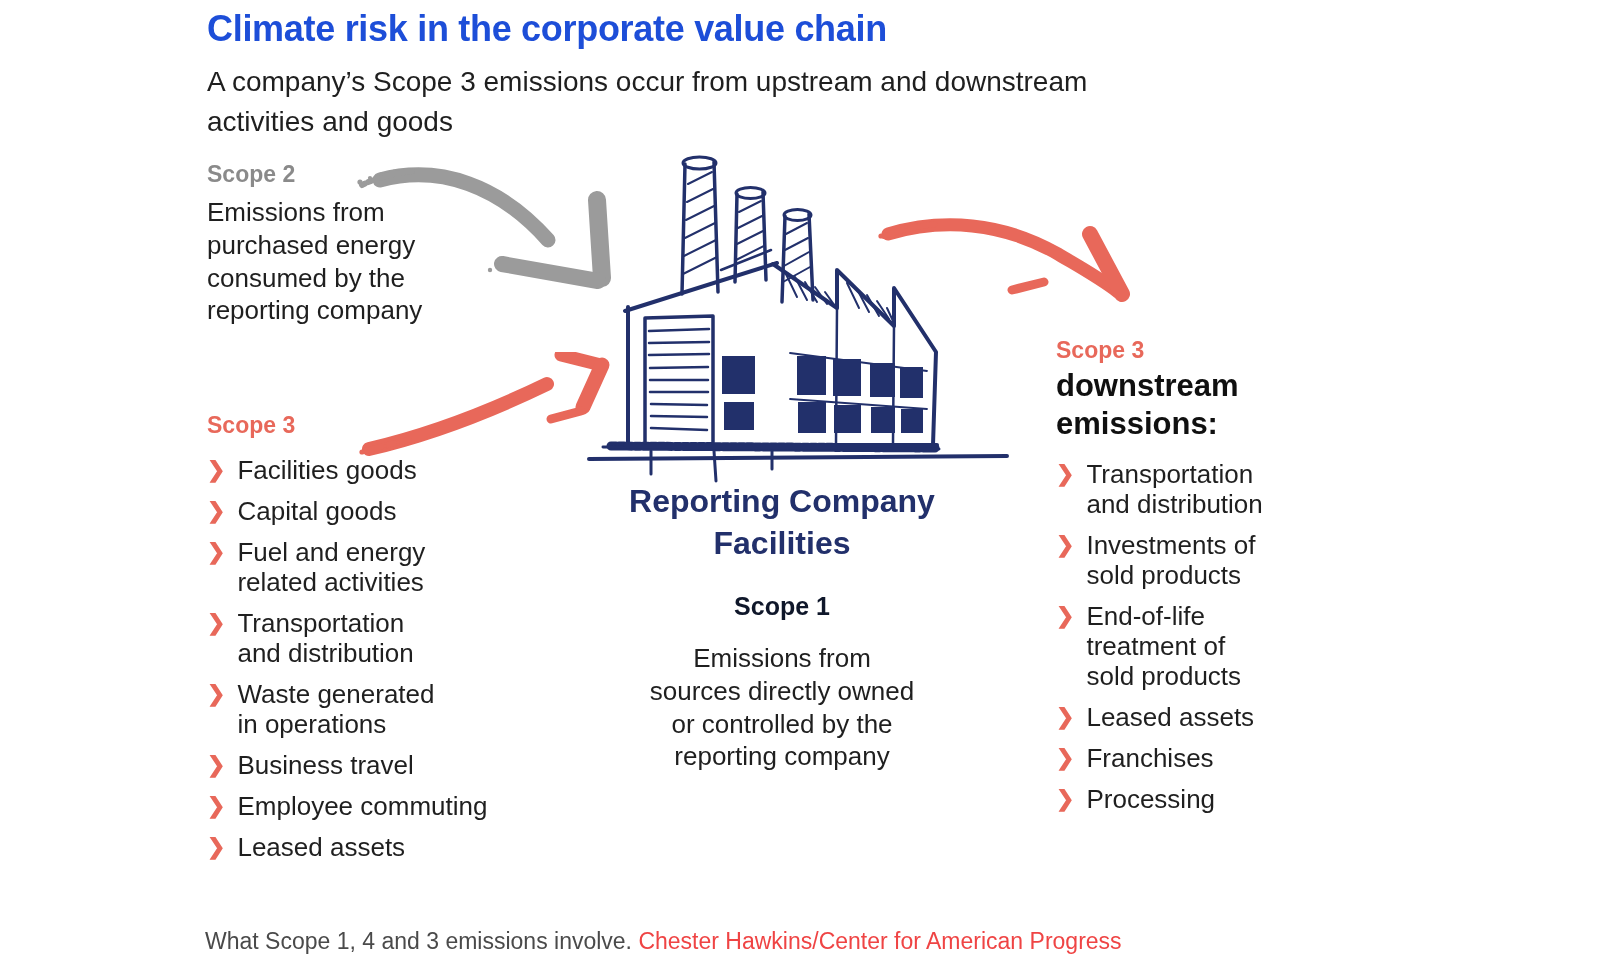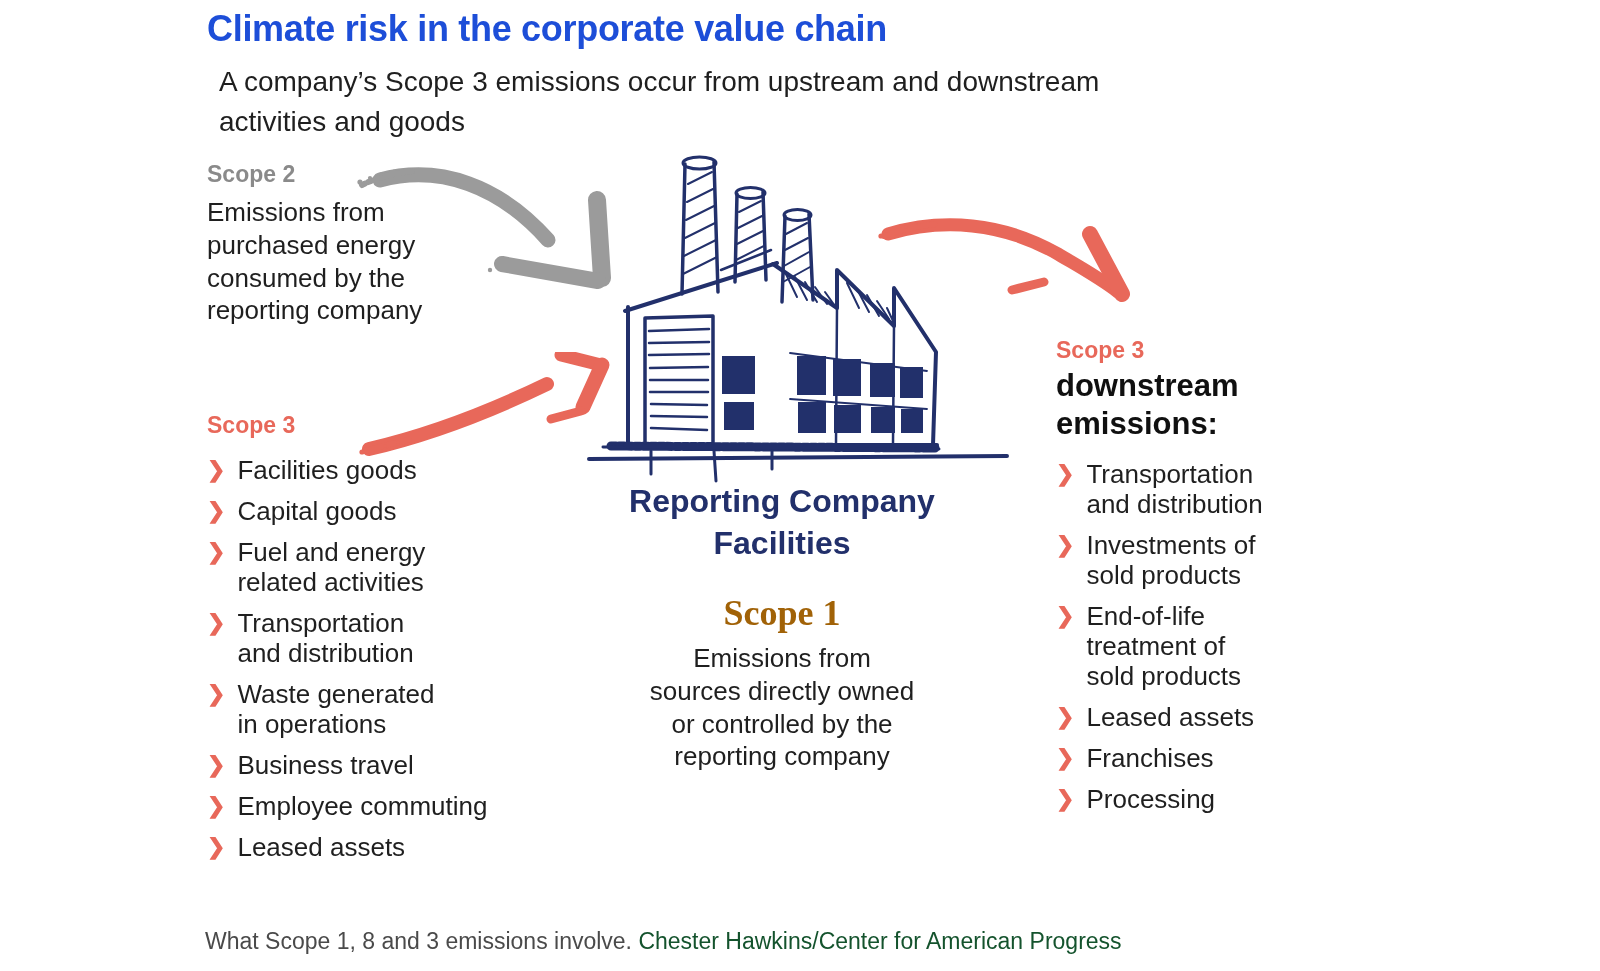--- a/index.html
+++ b/index.html
@@ -4,40 +4,40 @@
 <style>
   html,body { margin:0; padding:0; background:#ffffff; }
   .canvas {
     position:relative; width:1600px; height:971px; background:#ffffff;
     font-family:"Liberation Sans", sans-serif; overflow:hidden; color:#1f1f1f;
   }
   .abs { position:absolute; }
   .preline { white-space:pre-line; }
 
   .title   { font-size:36px; font-weight:700; color:#1d4ed8; letter-spacing:-0.3px; }
-  .subtitle{ font-size:28px; color:#1f1f1f; line-height:1.42;margin-left:12px; }
+  .subtitle{ font-size:28px; color:#1f1f1f; line-height:1.42; }
 
   .scope-h   { font-size:23px; font-weight:700; line-height:1.18; }
   .coral     { color:#E8685A; }
   .graytxt   { color:#8A8A8A; }
   .scope-sub { font-size:31px; font-weight:700; color:#101010; line-height:1.22; margin-top:3px; }
   .bodytxt   { font-size:26px; color:#1f1f1f; line-height:1.26; margin-top:8px; }
 
   .chev-list { list-style:none; margin:16px 0 0 0; padding:0; font-size:26px; color:#1f1f1f; }
   .chev-list li { display:flex; align-items:flex-start; gap:12px; margin-bottom:11px; }
   .chev { color:#E8685A; font-weight:700; font-size:22px; line-height:30px; flex:0 0 auto; }
   .item-text { line-height:30px; }
 
   .center-text   { text-align:center; }
   .facility-label{ font-size:32px; font-weight:700; color:#22306B; line-height:1.3; }
-  .scope1-label  { font-size:36px; font-weight:700; color:#a16207;font-family:Liberation Serif, serif; }
+  .scope1-label  { font-size:25px; font-weight:700; color:#0f172a; }
   .scope1-body   { font-size:26px; color:#1f1f1f; line-height:1.26; }
 
   .caption { font-size:23px; color:#4a4a4a; }
-  .caption .credit { color:#14532d;margin-top:7px; }
+  .caption .credit { color:#ef4444;margin-top:7px; }
 
   svg { display:block; }
 </style>
 </head>
 <body>
 
 <div class="canvas">
 
   <div class="abs title" style="left:207px; top:8px;">Climate risk in the corporate value chain</div>
   <div class="abs subtitle preline" style="left:207px; top:62px; width:1160px;">A company’s Scope 3 emissions occur from upstream and downstream
@@ -231,16 +231,16 @@
           <span class="item-text preline">Franchises</span>
         </li>
         <li>
           <span class="chev">❯</span>
           <span class="item-text preline">Processing</span>
         </li>
       </ul>
   </div>
 
   <div class="abs caption" style="left:205px; top:928px;">
-    <span>What Scope 1, 8 and 3 emissions involve. </span><span class="credit">Chester Hawkins/Center for American Progress</span>
+    <span>What Scope 1, 4 and 3 emissions involve. </span><span class="credit">Chester Hawkins/Center for American Progress</span>
   </div>
 
 </div>
 
 </body></html>

